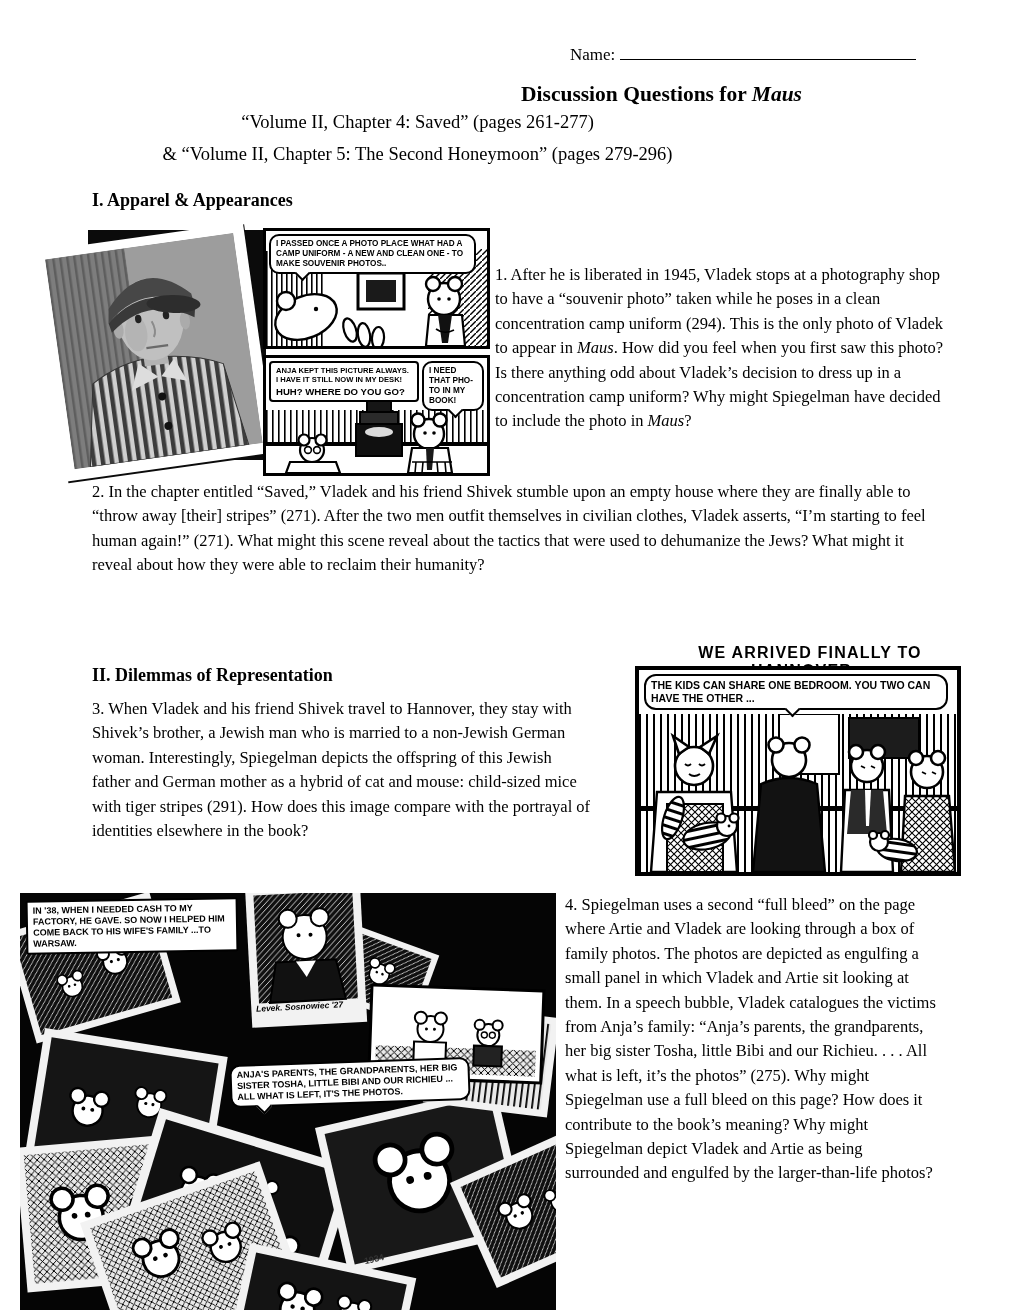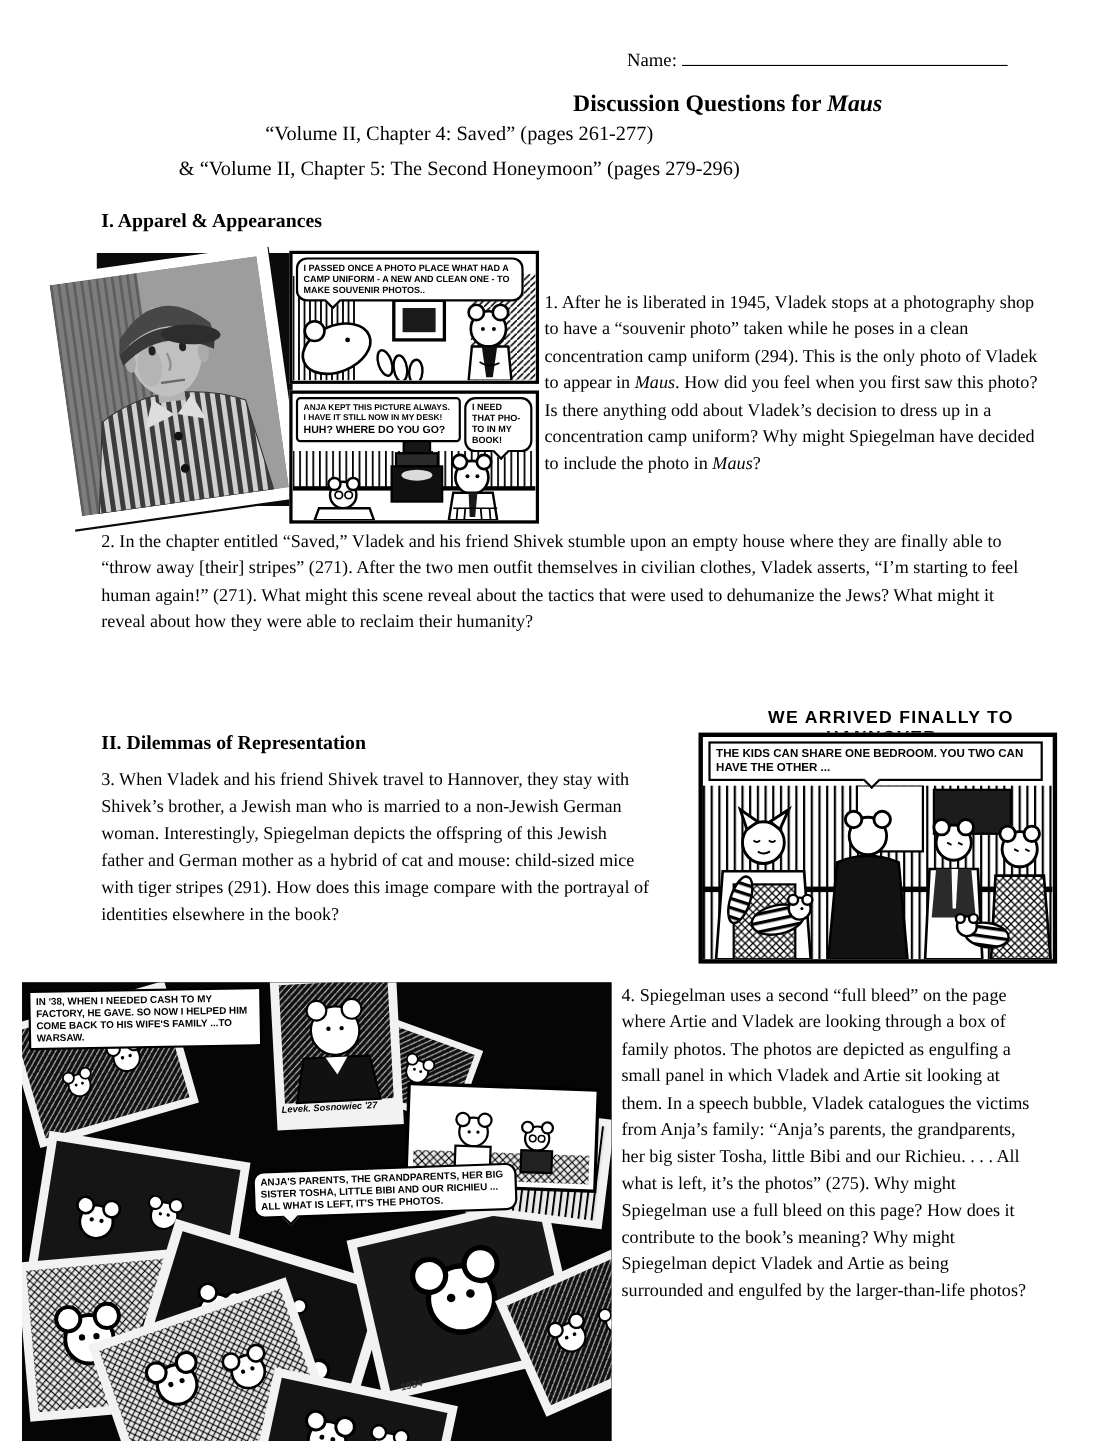--- a/index.html
+++ b/index.html
@@ -257,21 +257,21 @@
         <circle cx="277" cy="44" r="7" fill="#fff" stroke="#000" stroke-width="2.6"></circle>
         <circle cx="299" cy="44" r="7" fill="#fff" stroke="#000" stroke-width="2.6"></circle>
         <path d="M283,58 l4,2 M293,58 l4,2" stroke="#000" stroke-width="1.8"></path>
         <path d="M266,82 L310,82 L316,158 L262,158 Z" fill="url(#ph-c)" stroke="#000" stroke-width="2.4"></path>
         <ellipse cx="258" cy="136" rx="20" ry="11" fill="url(#ph-s)" stroke="#000" stroke-width="2.2" transform="rotate(8 258 136)"></ellipse>
         <circle cx="240" cy="128" r="9" fill="#fff" stroke="#000" stroke-width="2.2"></circle>
         <circle cx="234" cy="121" r="4" fill="#fff" stroke="#000" stroke-width="2.2"></circle>
         <circle cx="246" cy="121" r="4" fill="#fff" stroke="#000" stroke-width="2.2"></circle>
       </g>
     </svg>
-    <div class="bubble tail tail-c" style="left:5px;top:4px;width:304px;font-size:10.5px;border-radius:0;text-align:left;">THE KIDS CAN SHARE ONE BEDROOM. YOU TWO CAN HAVE THE OTHER ...</div>
+    <div class="bubble tail tail-c" style="left:5px;top:4px;width:304px;font-size:10.5px;border-radius:12px;text-align:left;">THE KIDS CAN SHARE ONE BEDROOM. YOU TWO CAN HAVE THE OTHER ...</div>
   </div>
 </div>
 
 <div class="abs q" style="left:565px;top:893px;width:372px;">4. Spiegelman uses a second “full bleed” on the page where Artie and Vladek are looking through a box of family photos. The photos are depicted as engulfing a small panel in which Vladek and Artie sit looking at them. In a speech bubble, Vladek catalogues the victims from Anja’s family: “Anja’s parents, the grandparents, her big sister Tosha, little Bibi and our Richieu. . . . All what is left, it’s the photos” (275). Why might Spiegelman use a full bleed on this page? How does it contribute to the book’s meaning? Why might Spiegelman depict Vladek and Artie as being surrounded and engulfed by the larger-than-life photos?</div>
 
 <div class="abs" id="image3">
   <svg class="scene" width="536" height="417" viewBox="0 0 536 417">
     <defs>
       <pattern id="pc-d" width="6" height="6" patternUnits="userSpaceOnUse">
         <rect width="6" height="6" fill="#101010"></rect>

